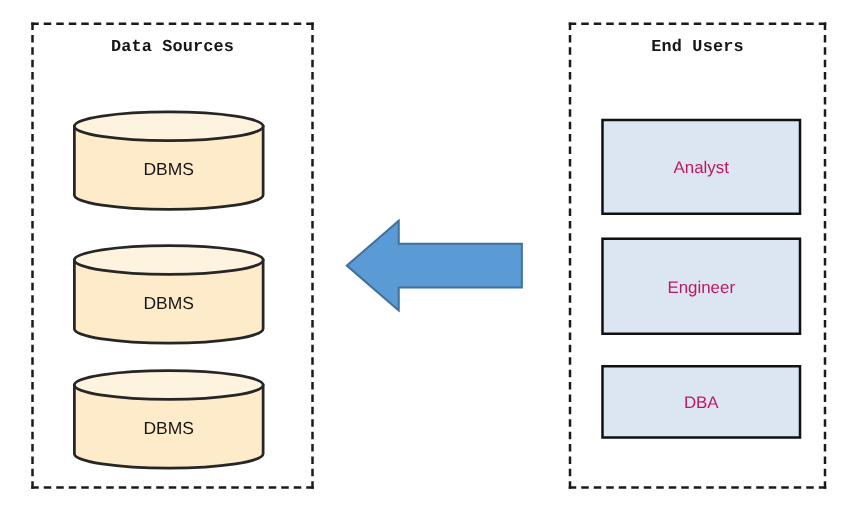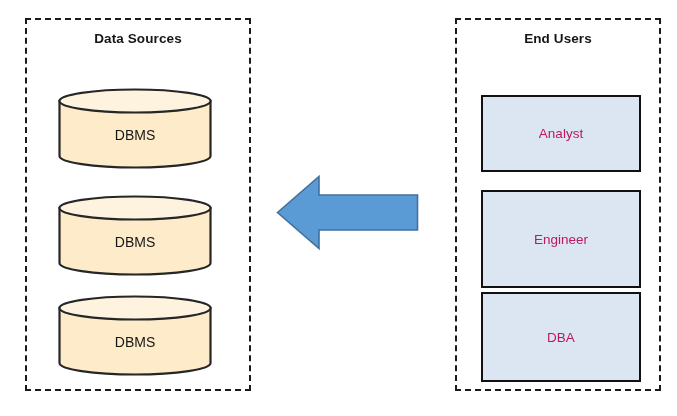--- a/index.html
+++ b/index.html
@@ -43,20 +43,21 @@
     top: 12px;
     left: 0;
     width: 100%;
     text-align: center;
     font-size: 13.5px;
     font-weight: bold;
     color: #161616;
     letter-spacing: 0.1px;
     line-height: 18px;
     white-space: nowrap;
+    font-family: Liberation Mono, monospace;
   }
 
   
   .cylinder {
     position: absolute;
     width: 156px;
     height: 83px;
   }
   .cylinder svg {
     position: absolute;
@@ -90,22 +91,22 @@
     width: 160px;
     background: #dce6f2;
     border: 2.5px solid #111111;
     display: flex;
     align-items: center;
     justify-content: center;
     font-size: 13.5px;
     color: #be185d;
   }
   #user-box-1 { left: 481px; top: 95px;  height: 77px; }
-  #user-box-2 { left: 481px; top: 190px; height: 98px; text-align: center; }
-  #user-box-3 { left: 481px; top: 292px; height: 90px; }
+  #user-box-2 { left: 481px; top: 190px; height: 78px; text-align: center; }
+  #user-box-3 { left: 481px; top: 292px; height: 59px; }
 
   
   #flow-arrow {
     position: absolute;
     left: 276px;
     top: 175px;
     width: 143px;
     height: 75px;
   }
   #flow-arrow svg { display: block; }

